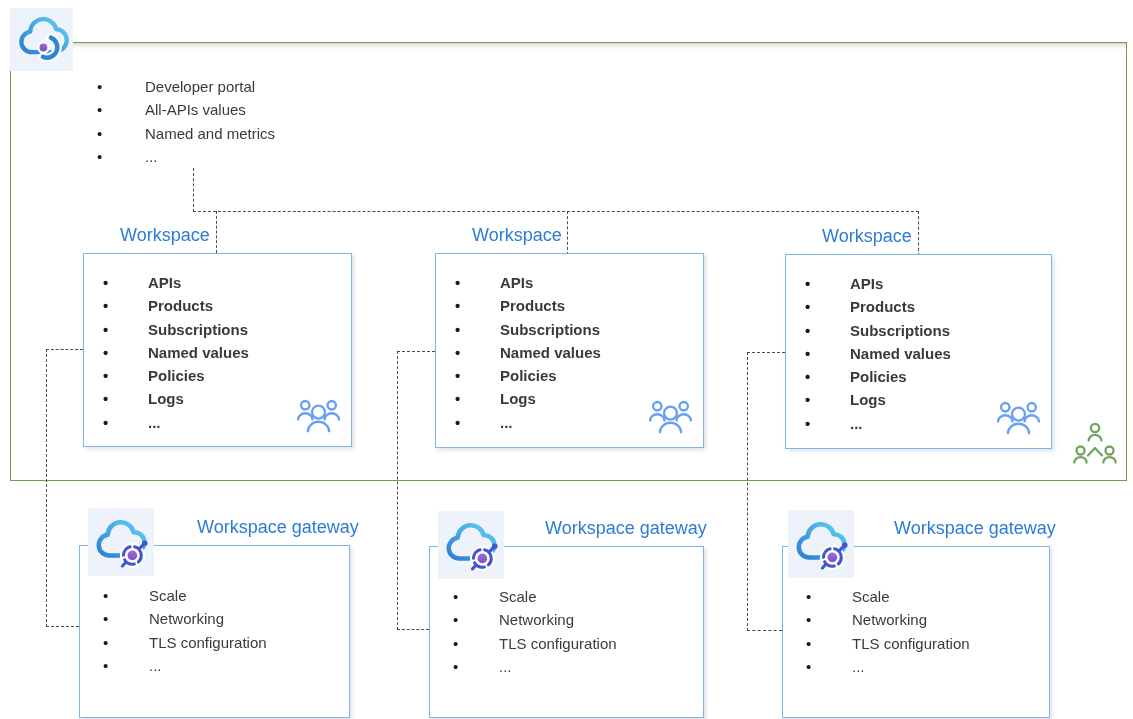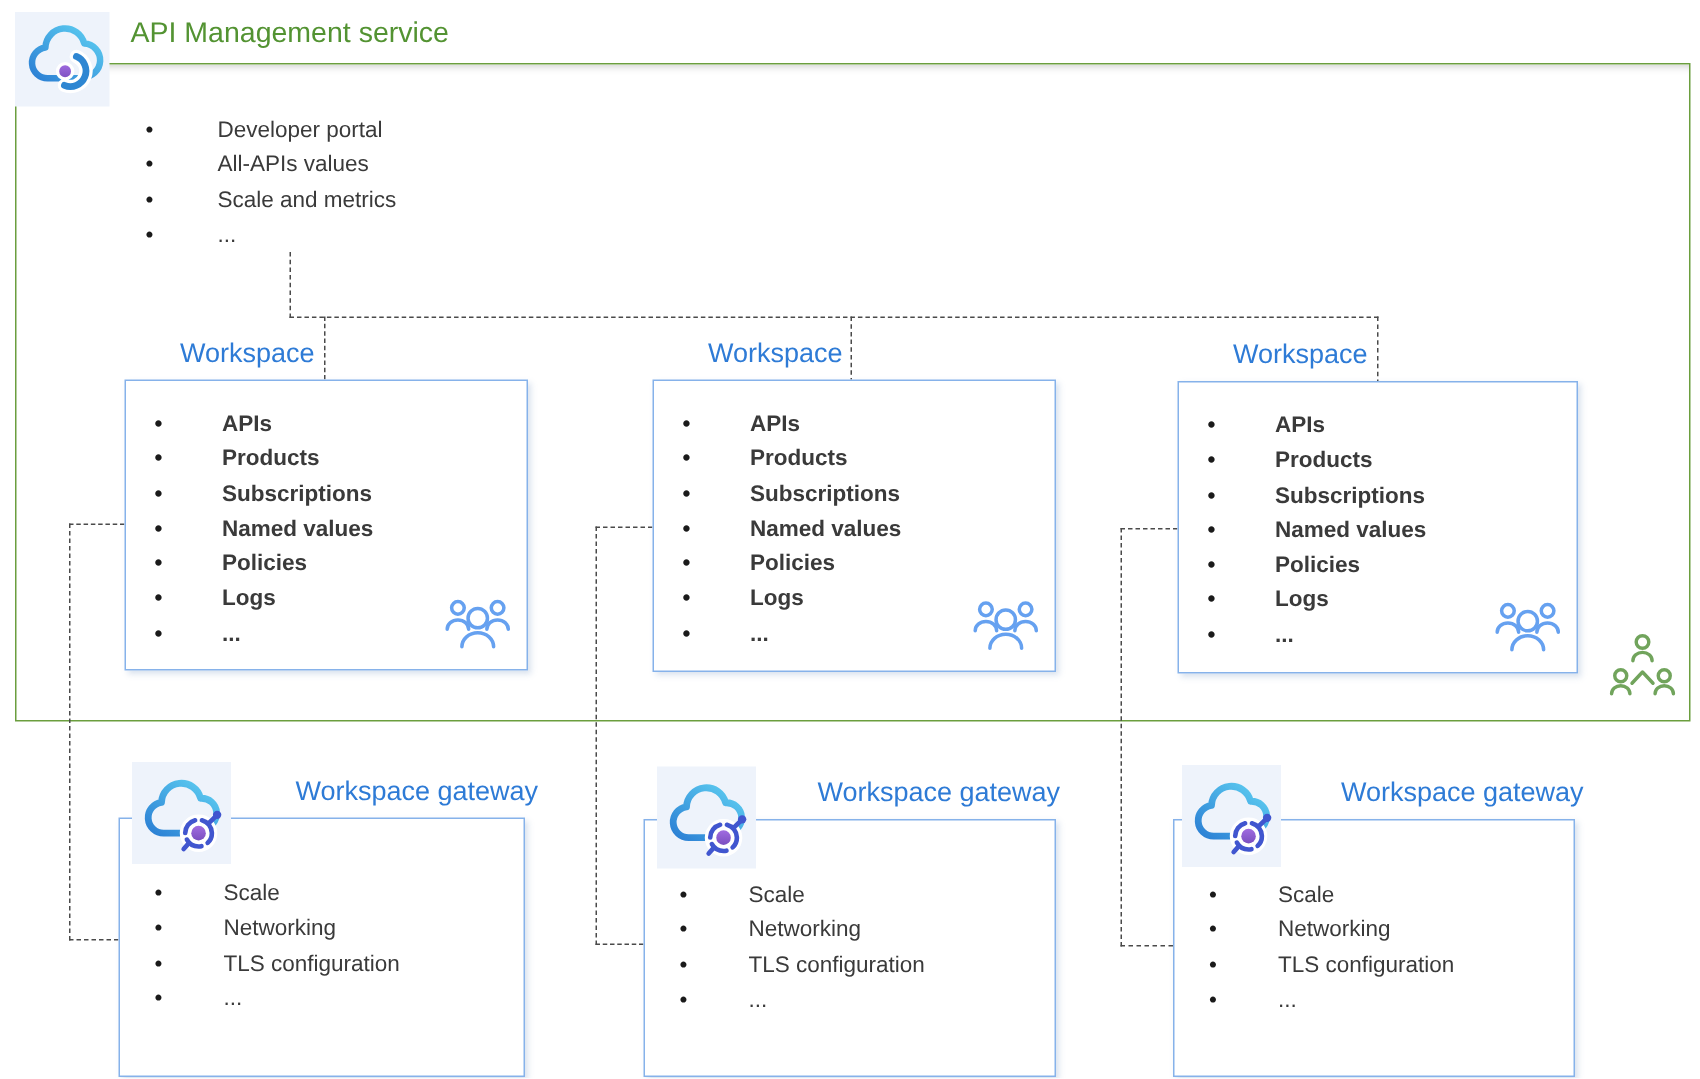--- a/index.html
+++ b/index.html
@@ -141,30 +141,29 @@
         <path d="M16 35.5 L23 28 L30 35.5"></path>
         <circle cx="8.5" cy="30.5" r="4"></circle>
         <path d="M2.4 42.5 a6.1 5.4 0 0 1 12.2 0"></path>
         <circle cx="37.5" cy="30.5" r="4"></circle>
         <path d="M31.4 42.5 a6.1 5.4 0 0 1 12.2 0"></path>
       </g>
     </defs>
   </svg>
 
   <div class="service-box"></div>
-  <div class="service-title">API Management service</div>
   <div class="icon-square" id="apim-icon">
     <svg width="60" height="60" viewBox="0 0 64 64">
         <use href="#sym-apim"></use>
       </svg>
   </div>
   <ul class="bullets" id="service-list">
       <li>Developer portal</li>
       <li>All-APIs values</li>
-      <li>Scale and metrics</li>
+      <li>Named and metrics</li>
       <li>...</li>
     </ul>
 
   <div class="dash-v" id="trunk-stem"></div>
   <div class="dash-h" id="trunk-bar"></div>
   <div class="dash-v" id="trunk-drop1"></div>
   <div class="dash-v" id="trunk-drop2"></div>
   <div class="dash-v" id="trunk-drop3"></div>
 
   <div class="dash-h" id="c1-top"></div>

